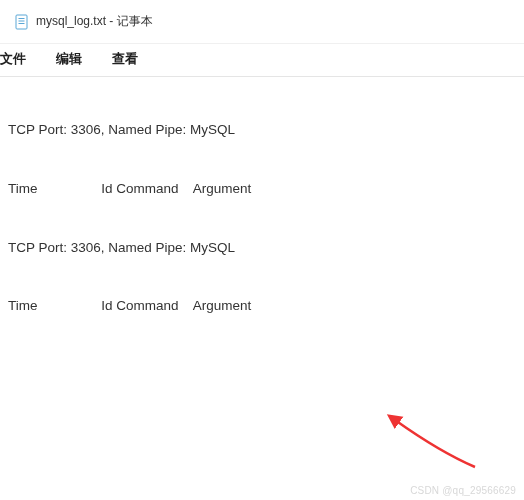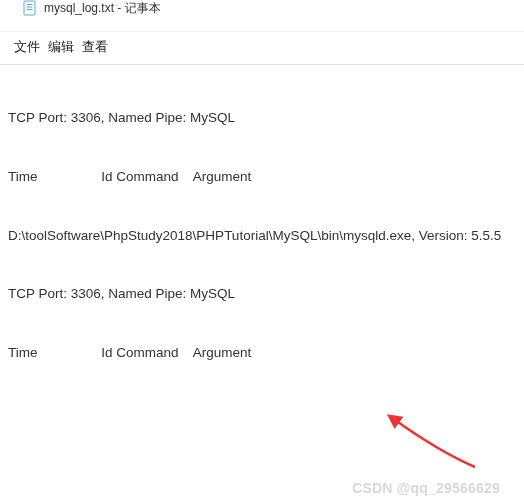--- a/index.html
+++ b/index.html
@@ -6,72 +6,72 @@
     body {
       font-family: "Microsoft YaHei", "Segoe UI", Tahoma, sans-serif;
       font-size: 13px;
       background: #fff;
       width: 524px;
       height: 500px;
       overflow: hidden;
       position: relative;
     }
     .titlebar {
-      height: 32px;
+      height: 44px;
       display: flex;
-      align-items: flex-start;
-      padding: 0 22px;
+      align-items: center;
+      padding: 0 14px;
       gap: 6px;
       background: #fff;
       border-bottom: 1px solid #f0f0f0;
     }
     .app-icon {
       width: 16px;
       height: 16px;
       display: inline-flex;
       align-items: center;
       justify-content: center;
     }
     .title-text {
       font-size: 12px;
       color: #333;
     }
     .menubar {
       display: flex;
-      gap: 8px;
-      padding: 6px 14px 8px;
+      gap: 30px;
+      padding: 6px 0 8px;
       font-size: 13px;
       color: #222;
       border-bottom: 1px solid #e5e5e5;
+      font-weight: bold;
     }
     .menubar span { cursor: default; }
     .content {
       padding: 4px 8px 0 8px;
       font-family: "Microsoft YaHei", Tahoma, sans-serif;
       font-size: 13.5px;
       line-height: 1.45;
       color: #333;
       white-space: pre;
       overflow: hidden;
     }
     .line { white-space: pre; }
     .arrow {
       position: absolute;
       right: 44px;
       bottom: 28px;
       pointer-events: none;
     }
     .watermark {
       position: absolute;
-      right: 24px;
+      right: 8px;
       bottom: 4px;
-      font-size: 14px;
+      font-size: 10px;
       color: #d8d8d8;
       letter-spacing: 0.2px;
-      font-weight: bold;
     }
   </style>
 </head>
 <body>
 
 <div class="titlebar">
   <span class="app-icon">
     <svg width="16" height="16" viewBox="0 0 16 16">
       <rect x="2" y="1" width="11" height="14" rx="1" fill="#fff" stroke="#5aa7d6" stroke-width="1"></rect>
       <line x1="4.5" y1="4.5" x2="10.5" y2="4.5" stroke="#5aa7d6" stroke-width="1"></line>
@@ -84,21 +84,20 @@
 
 <div class="menubar">
   <span>文件</span>
   <span>编辑</span>
   <span>查看</span>
 </div>
 
 <div class="content">
   <div class="line">TCP Port: 3306, Named Pipe: MySQL</div>
   <div class="line">Time                 Id Command    Argument</div>
-  <div class="line">D:\toolSoftware\PhpStudy2018\PHPTutorial\MySQL\bin\mysqld.exe, Version: 5.5.5</div>
   <div class="line">TCP Port: 3306, Named Pipe: MySQL</div>
   <div class="line">Time                 Id Command    Argument</div>
   
   
   
   
   
   
   
   

